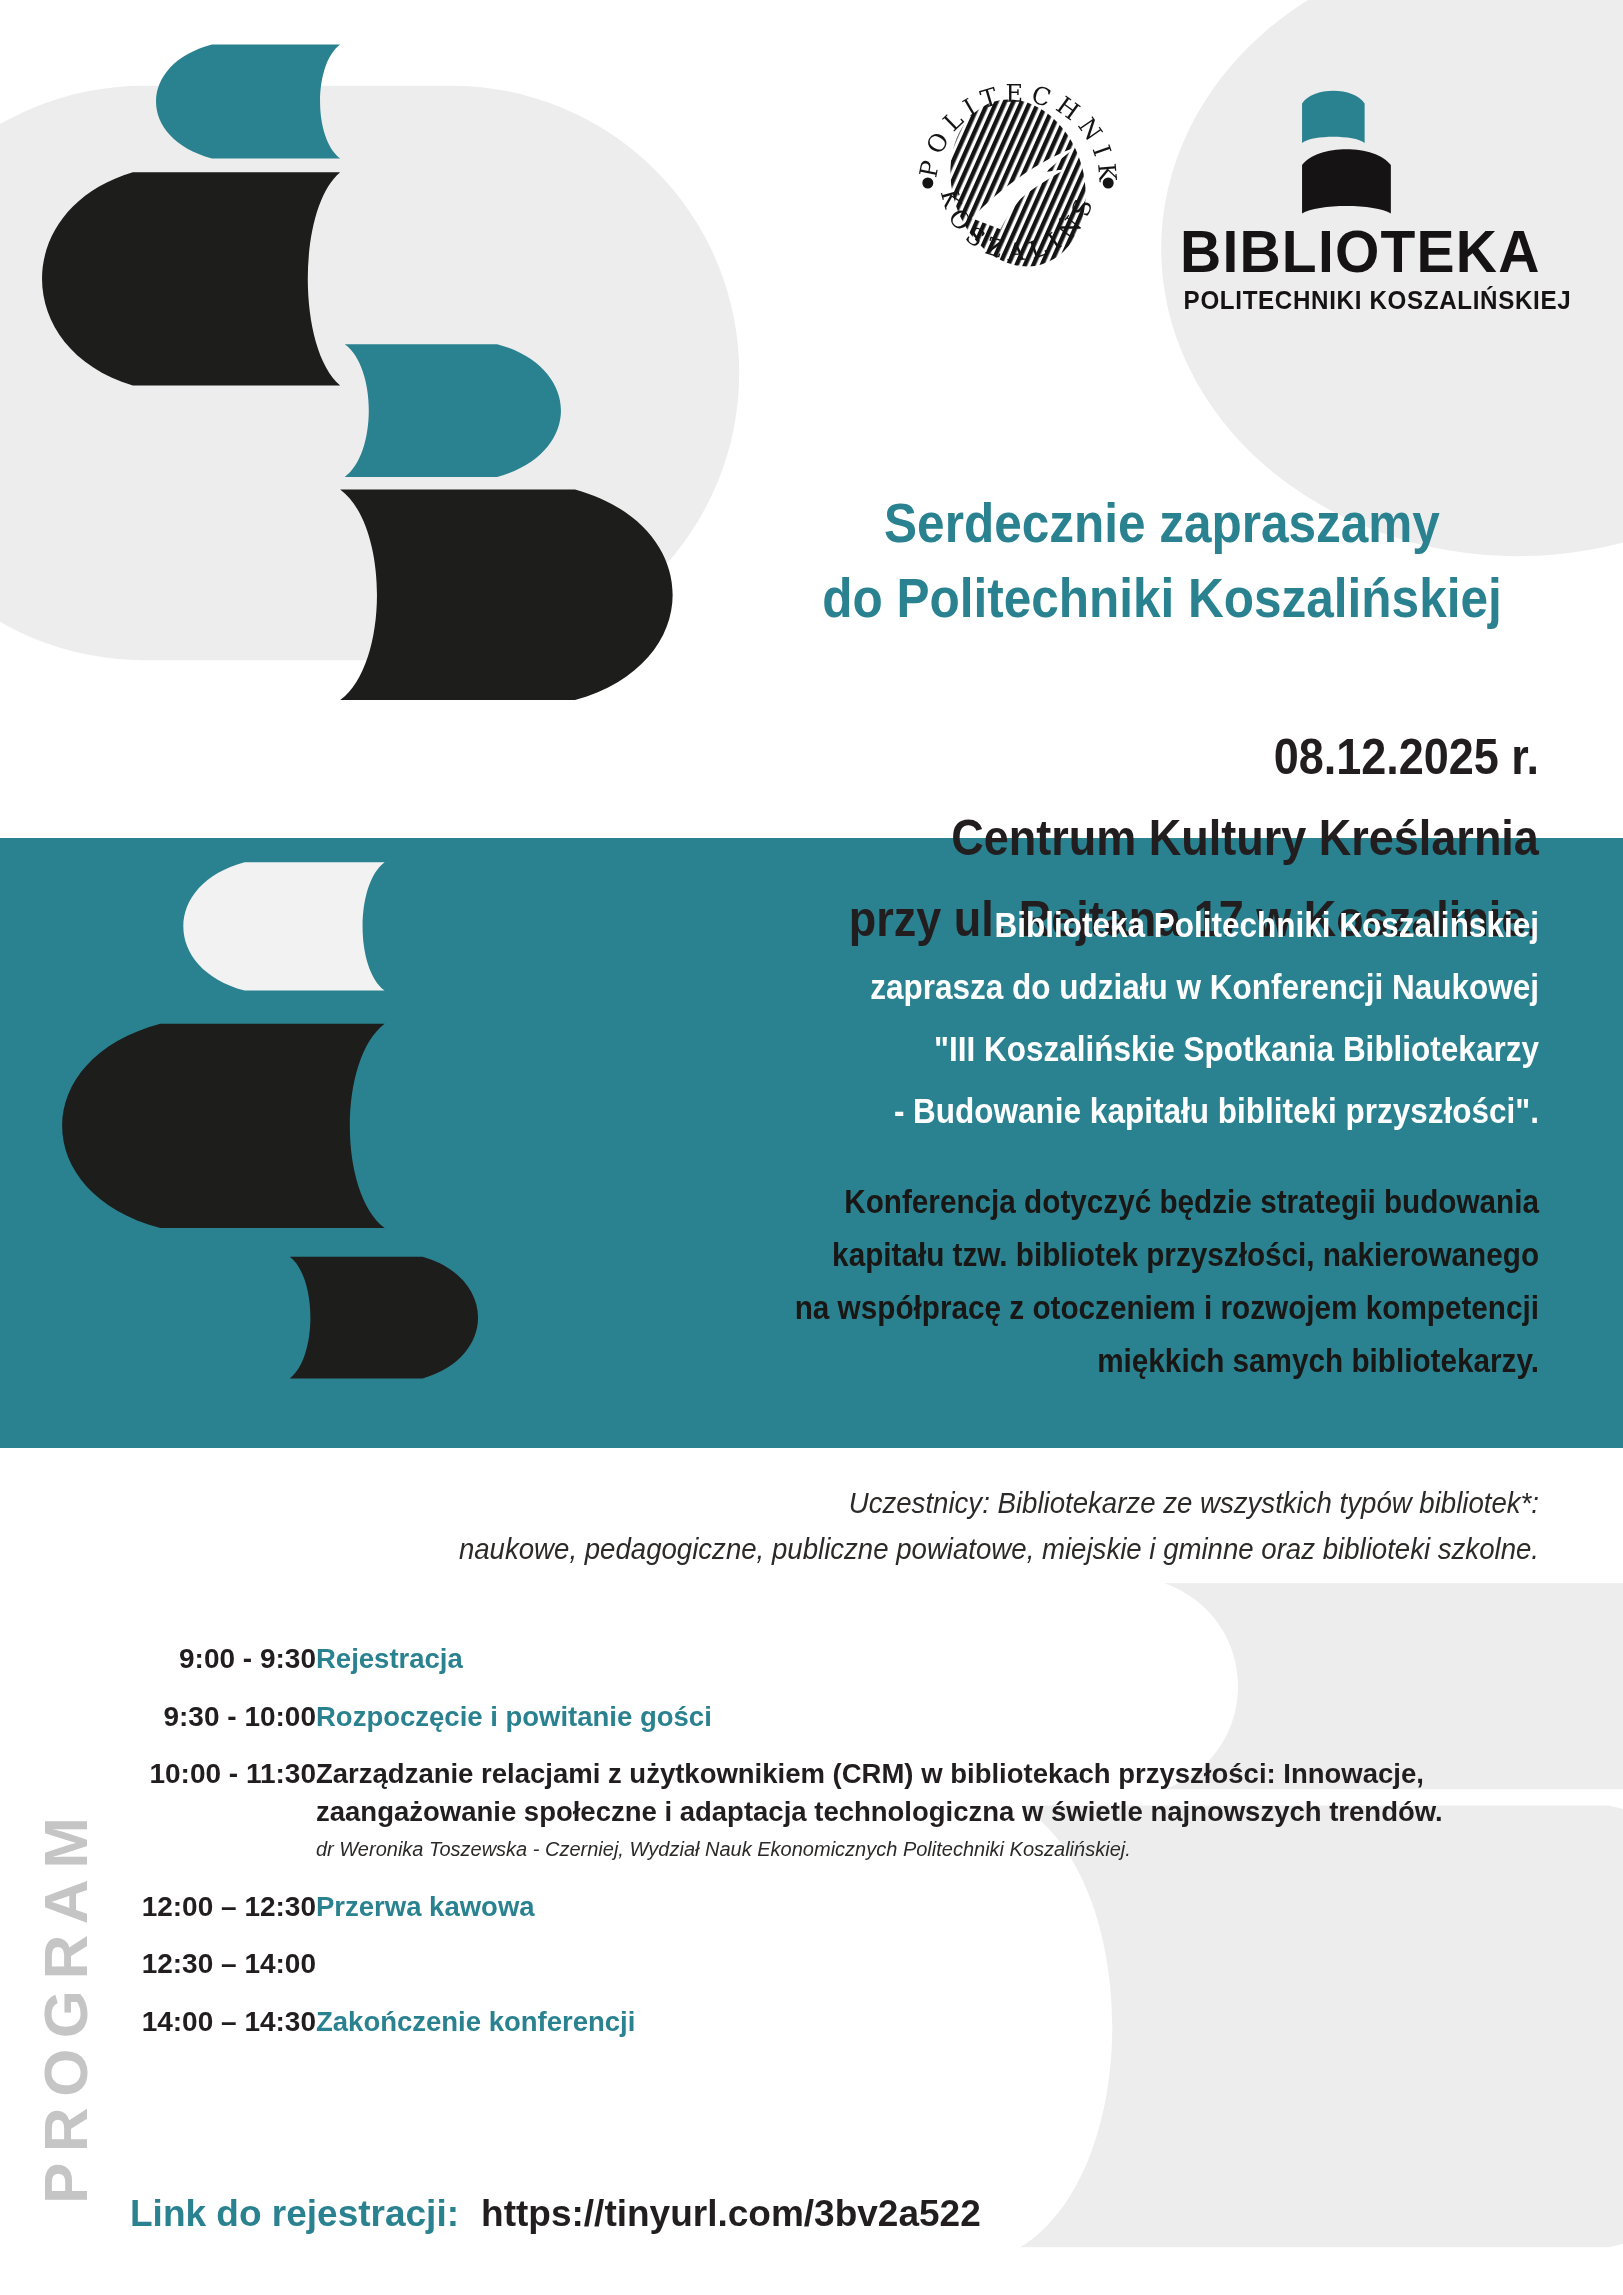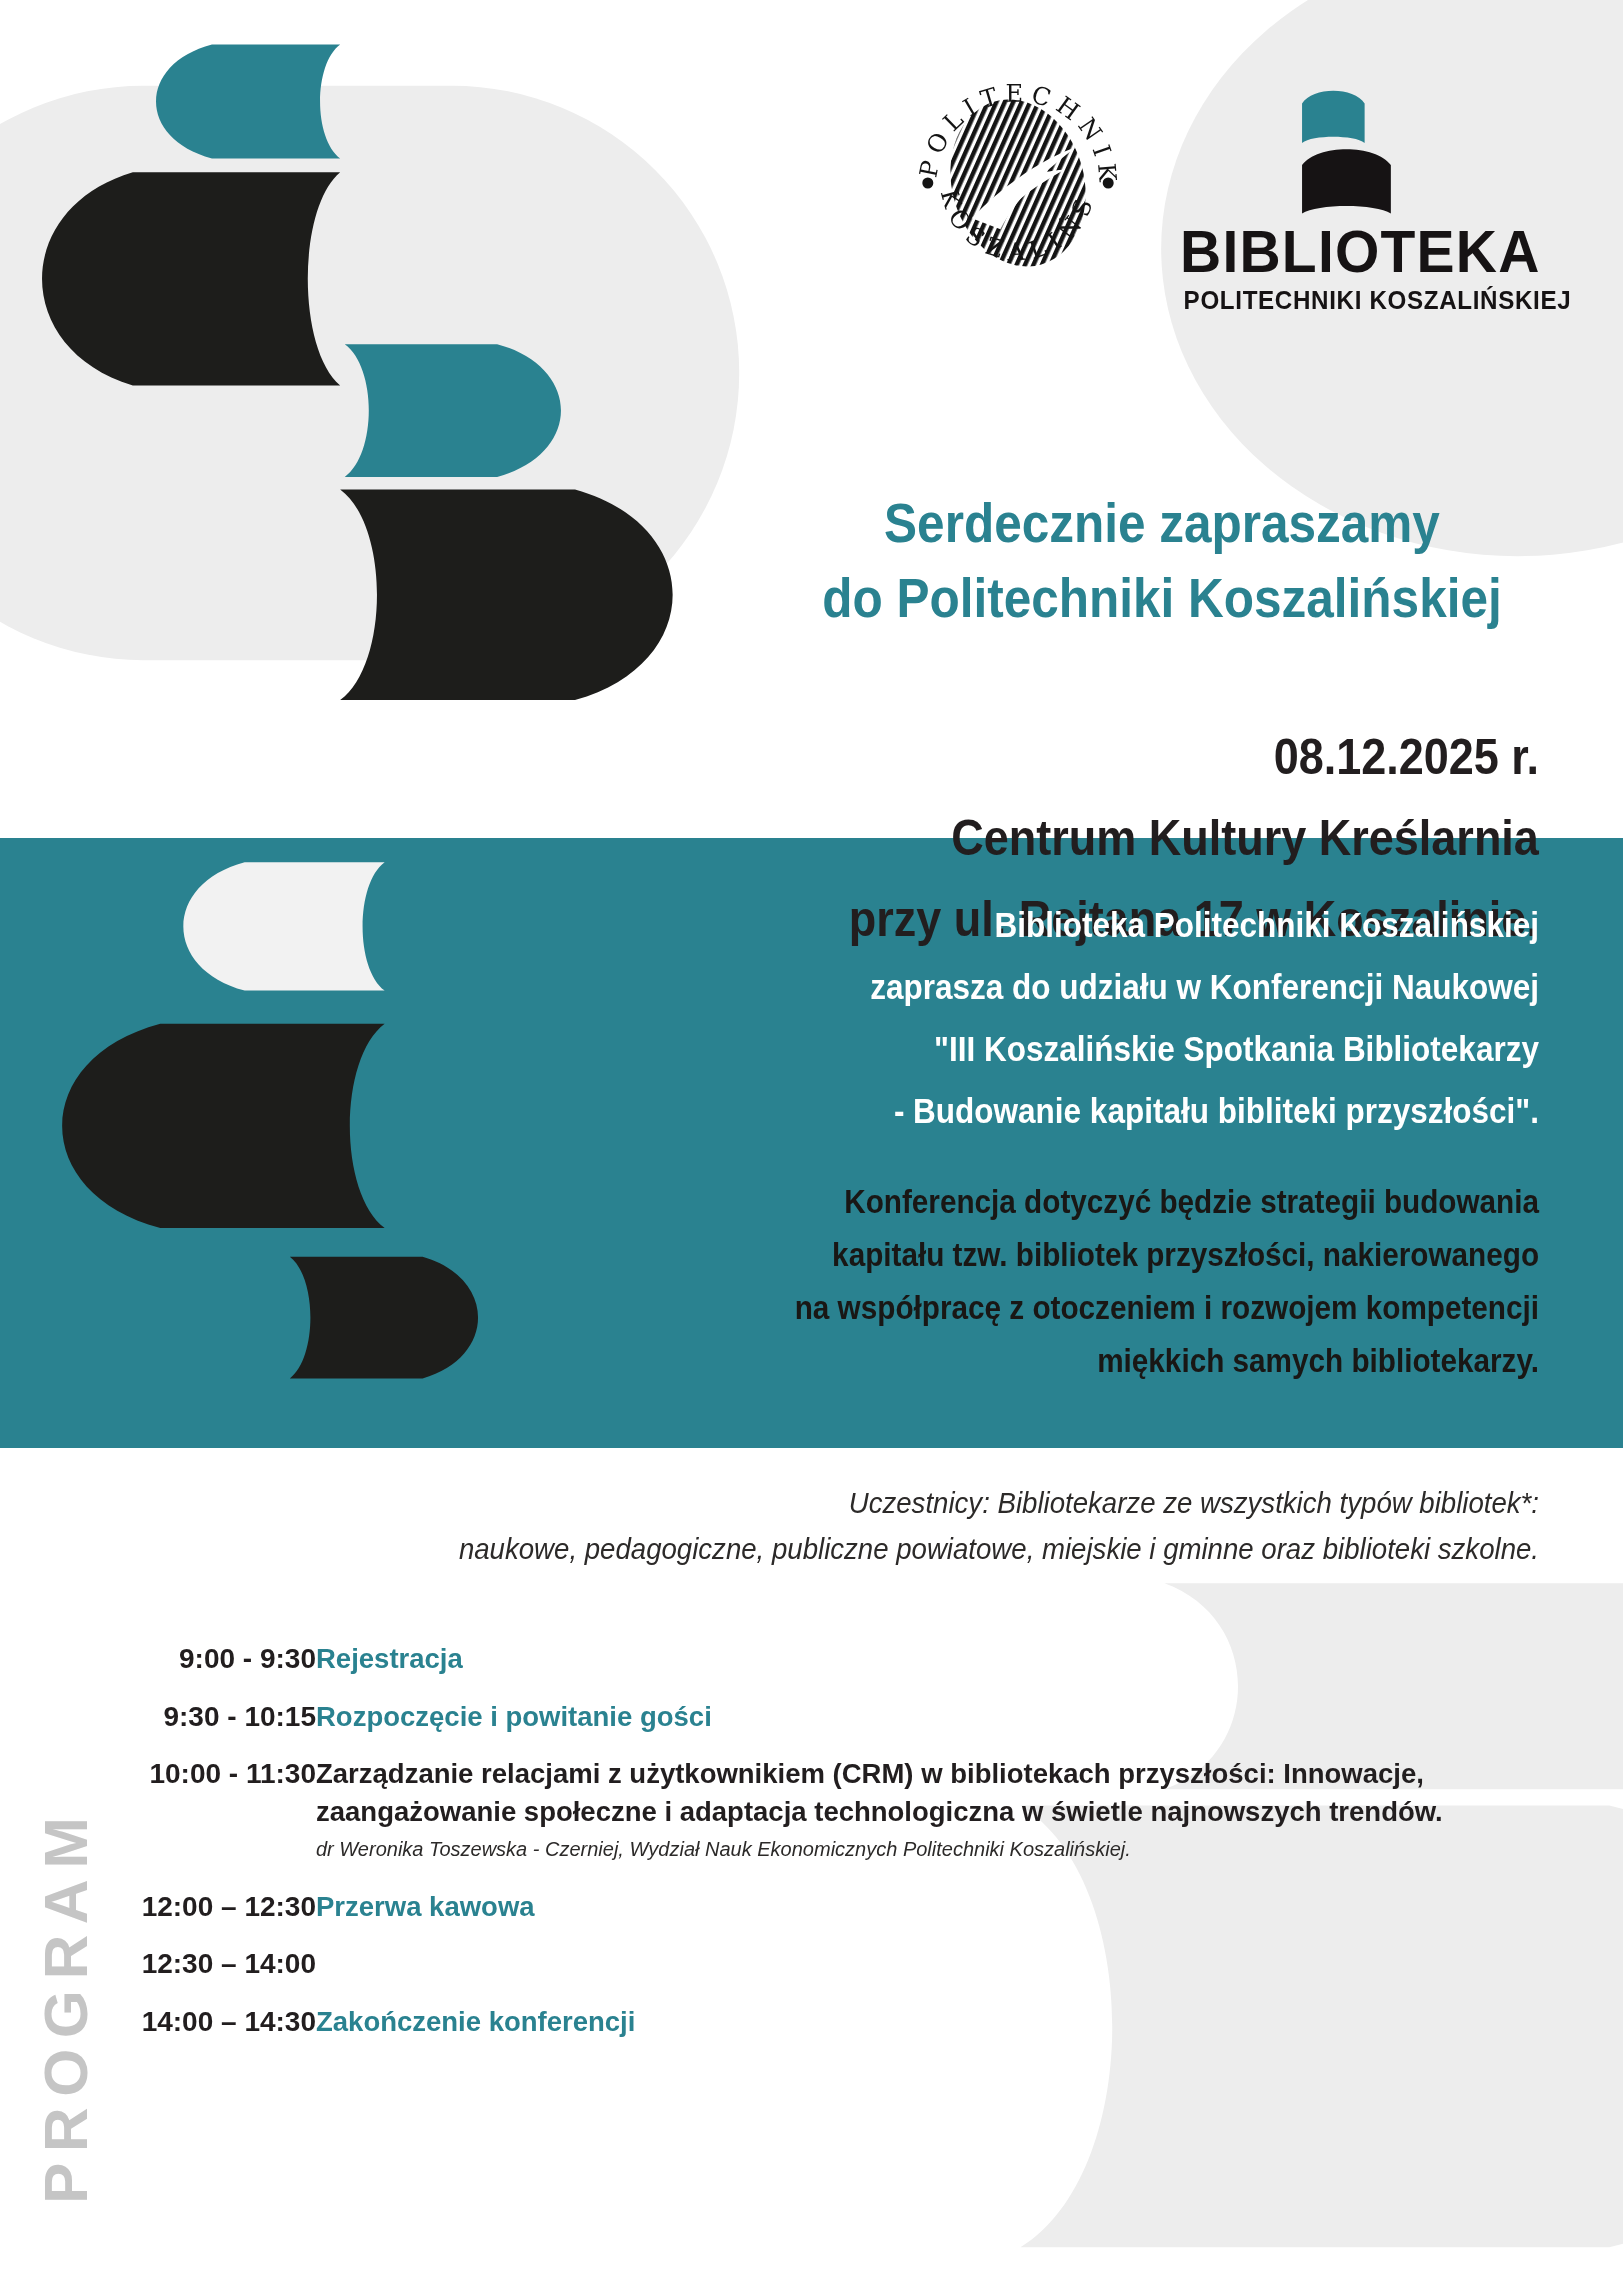--- a/index.html
+++ b/index.html
@@ -154,21 +154,21 @@
     <div class="program">
 
       <div class="prow">
         <div class="ptime">9:00 - 9:30</div>
         <div class="pbody">
           <div class="ptitle teal">Rejestracja</div>
         </div>
       </div>
 
       <div class="prow">
-        <div class="ptime">9:30 - 10:15</div>
+        <div class="ptime">9:30 - 10:00</div>
         <div class="pbody">
           <div class="ptitle teal">Rozpoczęcie i powitanie gości</div>
         </div>
       </div>
 
       <div class="prow">
         <div class="ptime">10:00 - 11:30</div>
         <div class="pbody">
           <div class="ptitle">Zarządzanie relacjami z użytkownikiem (CRM) w bibliotekach przyszłości: Innowacje, zaangażowanie społeczne i adaptacja technologiczna w świetle najnowszych trendów.</div>
           <div class="pspeaker">dr Weronika Toszewska  - Czerniej, Wydział Nauk Ekonomicznych Politechniki Koszalińskiej.</div>
@@ -189,16 +189,20 @@
 
       <div class="prow">
         <div class="ptime">14:00 – 14:30</div>
         <div class="pbody">
           <div class="ptitle teal">Zakończenie konferencji</div>
         </div>
       </div>
 
     </div>
 
+    <div class="reg">
+      <span class="reg-label">Link do rejestracji:</span>
+      <span class="reg-url">https://tinyurl.com/3bv2a522</span>
+    </div>
 
   </div>
 </div>
 
 
 </body></html>

